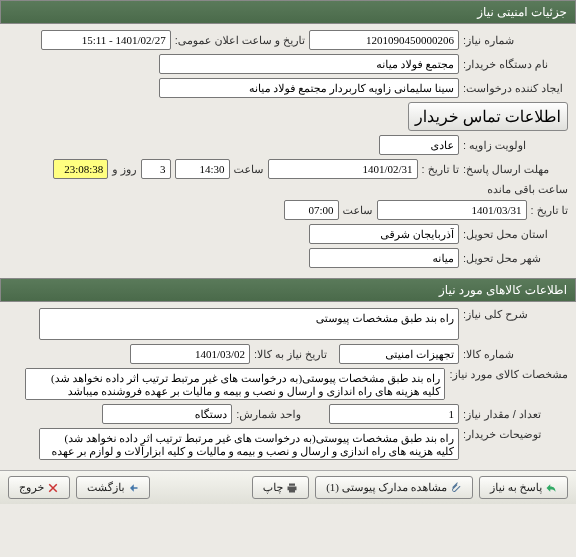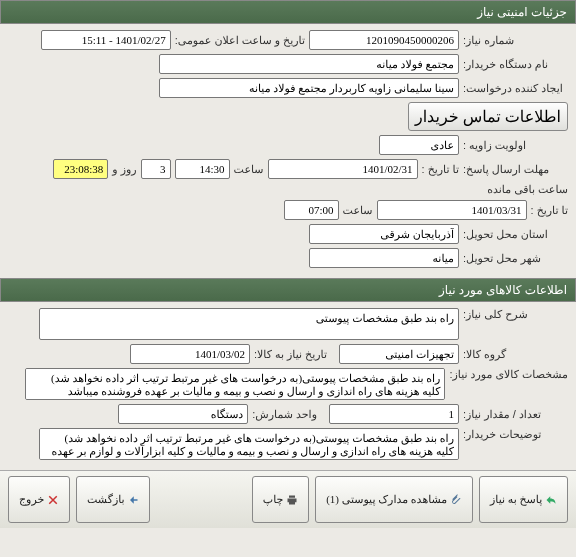--- a/index.html
+++ b/index.html
@@ -11,21 +11,21 @@
 .lbl-sm { color: #333; font-size: 11px; }
 input.txt { background: #fff; border: 1px solid #777; border-radius: 2px; padding: 2px 4px; font-family: Tahoma; font-size: 11px; height: 20px; }
 .txt-wide { width: 300px; }
 .txt-med { width: 150px; }
 .txt-xs { width: 55px; }
 .ta { background: #fff; border: 1px solid #777; border-radius: 2px; padding: 3px 4px; font-family: Tahoma; font-size: 11px; width: 420px; min-height: 32px; resize: none; direction: rtl; }
 .yellow { background: #ffff80 !important; }
 .btn-small { background: linear-gradient(#fefefe,#e0e0dc); border: 1px solid #888; border-radius: 3px; padding: 4px 6px; font-family: Tahoma; font-size: 16px; cursor: pointer; }
 .footer { background: linear-gradient(#f5f5f0,#e0e0d8); border-top: 1px solid #aaa; padding: 5px 8px; display: flex; gap: 6px; align-items: center; }
 .footer .spacer { flex: 1; }
-.btn { background: linear-gradient(#fdfdfb,#e4e4dd); border: 1px solid #888; border-radius: 3px; padding: 16px 10px; font-family: Tahoma; font-size: 11px; cursor: pointer; color: #222; }
+.btn { background: linear-gradient(#fdfdfb,#e4e4dd); border: 1px solid #888; border-radius: 3px; padding: 4px 10px; font-family: Tahoma; font-size: 11px; cursor: pointer; color: #222; }
 .icon-mini { width: 12px; height: 12px; display:inline-block; vertical-align:middle; }
 </style>
 </head>
 <body>
 
 <div class="section-header">جزئیات امنیتی نیاز</div>
 
 <div class="form-area">
 
   <div class="row">
@@ -85,35 +85,35 @@
 <div class="section-header">اطلاعات کالاهای مورد نیاز</div>
 
 <div class="form-area">
 
   <div class="row" style="align-items:flex-start">
     <span class="lbl">شرح کلی نیاز:</span>
     <textarea class="ta" style="min-height: 26px;">راه بند طبق مشخصات پیوستی</textarea>
   </div>
 
   <div class="row">
-    <span class="lbl">گروه کالا:</span>
+    <span class="lbl">شماره کالا:</span>
     <input class="txt" style="width: 120px;" value="تجهیزات امنیتی">
     <span class="lbl-sm" style="margin-right:8px">تاریخ نیاز به کالا:</span>
     <input class="txt" style="width: 120px;" value="1401/03/02">
   </div>
 
   <div class="row" style="align-items:flex-start">
     <span class="lbl">مشخصات کالای مورد نیاز:</span>
     <textarea class="ta" style="">راه بند طبق مشخصات پیوستی(به درخواست های غیر مرتبط ترتیب اثر داده نخواهد شد) کلیه هزینه های راه اندازی و ارسال و نصب و بیمه و مالیات بر عهده فروشنده میباشد</textarea>
   </div>
 
   <div class="row">
     <span class="lbl">تعداد / مقدار نیاز:</span>
     <input class="txt" style="width: 130px;" value="1">
-    <span class="lbl-sm" style="margin-right:8px">واحد شمارش:</span>
+    <span class="lbl-sm" style="margin-right:24px">واحد شمارش:</span>
     <input class="txt" style="width: 130px;" value="دستگاه">
   </div>
 
   <div class="row" style="align-items:flex-start">
     <span class="lbl">توضیحات خریدار:</span>
     <textarea class="ta" style="">راه بند طبق مشخصات پیوستی(به درخواست های غیر مرتبط ترتیب اثر داده نخواهد شد) کلیه هزینه های راه اندازی و ارسال و نصب و بیمه و مالیات و کلیه ابزارآلات و لوازم بر عهده فروشنده میباشد</textarea>
   </div>
 
 </div>
 

